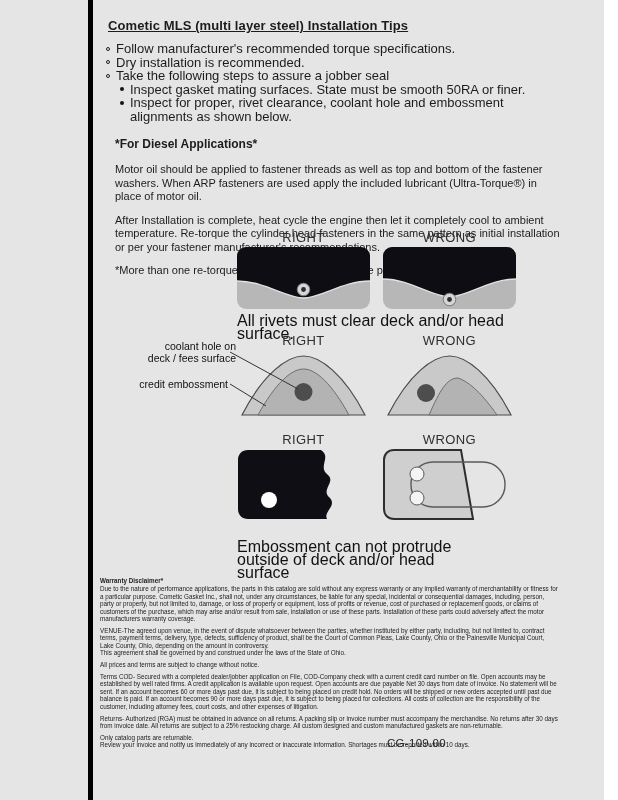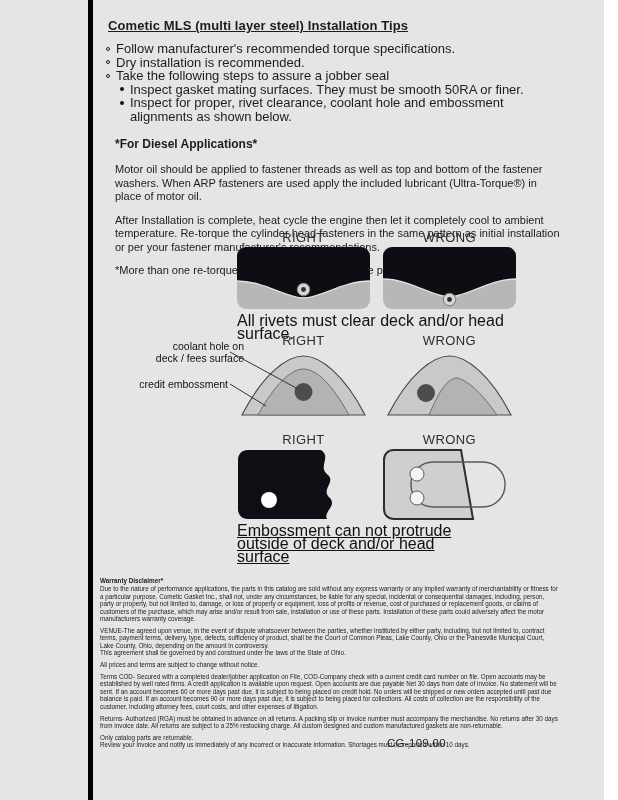--- a/index.html
+++ b/index.html
@@ -53,21 +53,21 @@
     <div class="bl">
       <span class="mk o"></span>
       <span>Dry installation is recommended.</span>
     </div>
     <div class="bl">
       <span class="mk o"></span>
       <span>Take the following steps to assure a jobber seal</span>
     </div>
     <div class="bl">
       <span class="mk f"></span>
-      <span>Inspect gasket mating surfaces.  They must be smooth 50RA or finer.</span>
+      <span>Inspect gasket mating surfaces.  State must be smooth 50RA or finer.</span>
     </div>
     <div class="bl">
       <span class="mk f"></span>
       <span>Inspect for proper, rivet clearance, coolant hole and embossment alignments as shown below.</span>
     </div>
 
     <h2 class="diesel-h">*For Diesel Applications*</h2>
     <p class="para">Motor oil should be applied to fastener threads as well as top and bottom of the fastener washers. When ARP fasteners are used apply the included lubricant (Ultra-Torque®) in place of motor oil.</p>
     <p class="para">After Installation is complete, heat cycle the engine then let it completely cool to ambient temperature. Re-torque the cylinder head fasteners in the same pattern as initial installation or per your fastener manufacturer's recommendations.</p>
     <p class="para note">*More than one re-torque may be required to achieve proper fastener stretch*</p>
@@ -108,21 +108,21 @@
           <circle cx="66.5" cy="52.5" r="6.3" fill="#d6d6d6" stroke="#777" stroke-width="1"></circle>
           <circle cx="66.5" cy="52.5" r="2.4" fill="#2e2e2e"></circle>
         </g>
       </svg>
     </div>
     <div class="dcap" style="left:137px; top:86px; width:270px;">All rivets must clear deck and/or head surface.</div>
 
     <div class="dh" style="left:137px; top:105px;">RIGHT</div>
     <div class="dh" style="left:283px; top:105px;">WRONG</div>
 
-    <div class="callout" style="left:16px; top:112px; width:128px;">
+    <div class="callout" style="left:8px; top:112px; width:128px;">
       <div>coolant hole on</div>
       <div>deck / fees surface</div>
     </div>
     <div class="callout" style="left:0; top:150px; width:128px;">credit embossment</div>
 
     <div class="dpanel" style="left:137px; top:122px;">
       <svg width="133" height="66" viewBox="0 0 133 66">
         <path d="M5,65 C26,24 50,6 66.5,6 C83,6 107,24 128,65 Z" fill="#c9c9c9" stroke="#4a4a4a" stroke-width="1.2"></path>
         <path d="M21,65 C38,34 54,19 66.5,19 C79,19 95,34 112,65 Z" fill="#b3b3b3" stroke="#6e6e6e" stroke-width="1"></path>
         <circle cx="66.5" cy="42" r="9" fill="#4d4d4d"></circle>
@@ -150,21 +150,21 @@
       </svg>
     </div>
     <div class="dpanel" style="left:283px; top:221px;">
       <svg width="133" height="71" viewBox="0 0 133 71">
         <path d="M11,1 H78 L90,70 H11 C5,70 1,66 1,60 V11 C1,5 5,1 11,1 Z" fill="#cfcfcf" stroke="#2e2e2e" stroke-width="2"></path>
         <rect x="28" y="13" width="94" height="45" rx="22" fill="none" stroke="#5a5a5a" stroke-width="1.4"></rect>
         <circle cx="34" cy="25" r="7" fill="#f4f4f4" stroke="#5a5a5a" stroke-width="1"></circle>
         <circle cx="34" cy="49" r="7" fill="#f4f4f4" stroke="#5a5a5a" stroke-width="1"></circle>
       </svg>
     </div>
-    <div class="dcap" style="left:137px; top:296px; width:240px;text-decoration:underline;">Embossment can not protrude outside of deck and/or head surface</div>
+    <div class="dcap" style="left:137px; top:312px; width:240px;">Embossment can not protrude outside of deck and/or head surface</div>
   </div>
 
   <div class="disclaimer">
     <p class="fp b">Warranty Disclaimer*</p>
     <p class="fp">Due to the nature of performance applications, the parts in this catalog are sold without any express warranty or any implied warranty of merchantability or fitness for a particular purpose.  Cometic Gasket Inc., shall not, under any circumstances, be liable for any special, incidental or consequential damages, including, person, party or property, but not limited to, damage, or loss of property or equipment, loss of profits or revenue, cost of purchased or replacement goods, or claims of customers of the purchase, which may arise and/or result from sale, installation or use of these parts.  Installation of these parts could adversely affect the motor manufacturers warranty coverage.</p>
     <p class="fp tight">VENUE-The agreed upon venue, in the event of dispute whatsoever between the parties, whether instituted by either party, including, but not limited to, contract terms, payment terms, delivery, type, defects, sufficiency of product, shall be the Court of Common Pleas, Lake County, Ohio or the Painesville Municipal Court, Lake County, Ohio, depending on the amount in controversy.</p>
     <p class="fp">This agreement shall be governed by and construed under the laws of the State of Ohio.</p>
     <p class="fp">All prices and terms are subject to change without notice.</p>
     <p class="fp">Terms COD- Secured with a completed dealer/jobber application on File, COD-Company check with a current credit card number on file.  Open accounts may be established by well rated firms.  A credit application is available upon request.  Open accounts are due payable Net 30 days from date of invoice.  No statement will be sent.  If an account becomes 60 or more days past due, it is subject to being placed on credit hold.  No orders will be shipped or new orders accepted until past due balance is paid.  If an account becomes 90 or more days past due, it is subject to being placed for collections.  All costs of collection are the responsibility of the customer, including attorney fees, court costs, and other expenses of litigation.</p>
     <p class="fp">Returns- Authorized (RGA) must be obtained in advance on all returns.  A packing slip or invoice number must accompany the merchandise.  No returns after 30 days from invoice date.  All returns are subject to a 25% restocking charge.  All custom designed and custom manufactured gaskets are non-returnable.</p>

